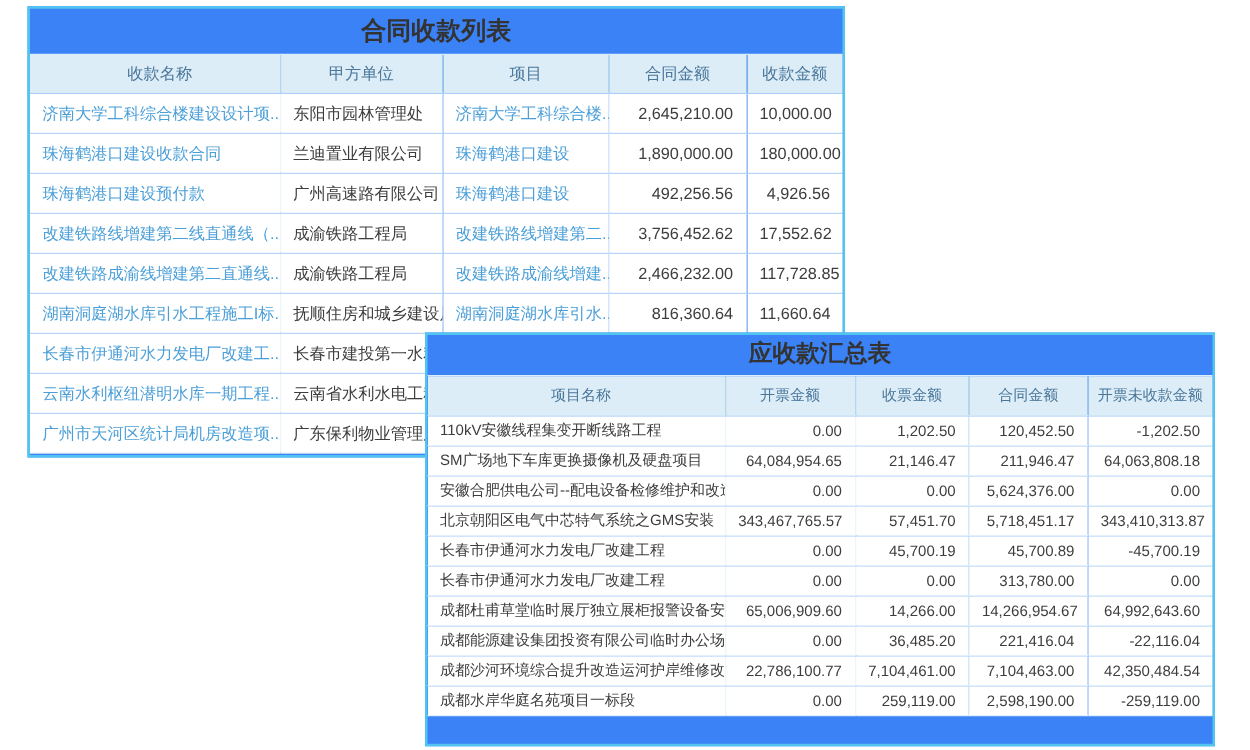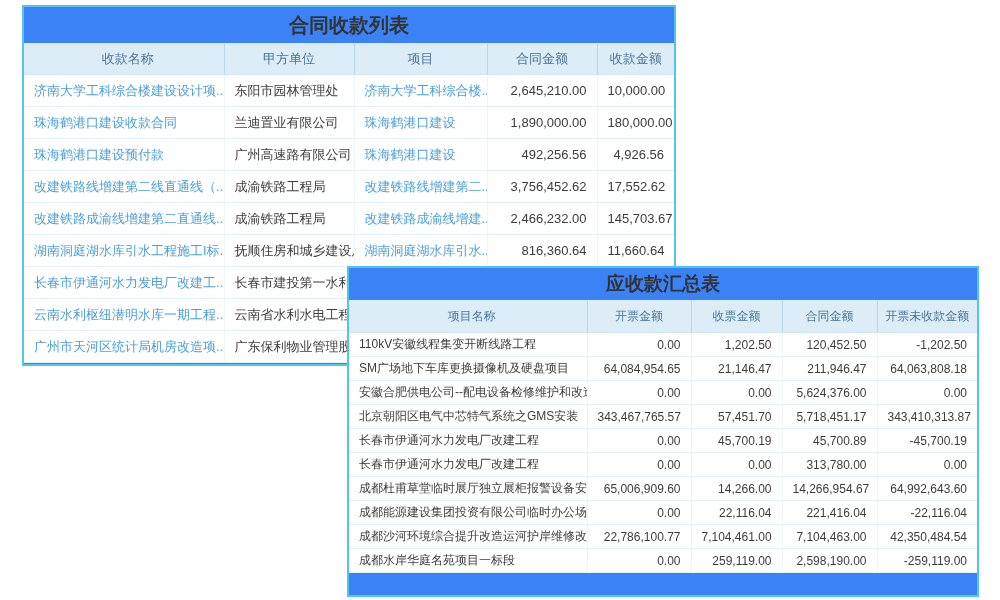--- a/index.html
+++ b/index.html
@@ -7,21 +7,21 @@
     width:1000px;height:600px;position:relative;overflow:hidden;
     background:#ffffff;
     font-family:"Liberation Sans","DejaVu Sans",sans-serif;
   }
   .card{
     position:absolute;background:#3b82f6;
     border:2px solid #51c5f0;
     box-sizing:border-box;
   }
   .card1{left:22px;top:5px;width:654px;height:361px;}
-  .card2{left:347px;top:266px;width:632px;height:331px;}
+  .card2{left:340px;top:266px;width:632px;height:331px;}
   .card-title{
     text-align:center;font-weight:bold;color:#333333;
     border-bottom:1px solid #d8edf8;
   }
   .card1 .card-title{height:36px;line-height:36px;font-size:20px;}
   .card2 .card-title{height:32px;line-height:32px;font-size:19px;}
   table{border-collapse:collapse;table-layout:fixed;width:100%;}
   th{
     background:#dcedf8;color:#4a7699;font-weight:normal;
     border-left:1px solid #b3d8ec;border-bottom:1px solid #cfe7f5;
@@ -91,21 +91,21 @@
           <td class="txt">成渝铁路工程局</td>
           <td class="txt"><a class="cell-link">改建铁路线增建第二...</a></td>
           <td class="num">3,756,452.62</td>
           <td class="num">17,552.62</td>
         </tr>
         <tr>
           <td class="txt"><a class="cell-link">改建铁路成渝线增建第二直通线...</a></td>
           <td class="txt">成渝铁路工程局</td>
           <td class="txt"><a class="cell-link">改建铁路成渝线增建...</a></td>
           <td class="num">2,466,232.00</td>
-          <td class="num">145,703.67</td>
+          <td class="num">117,728.85</td>
         </tr>
         <tr>
           <td class="txt"><a class="cell-link">湖南洞庭湖水库引水工程施工I标...</a></td>
           <td class="txt">抚顺住房和城乡建设局</td>
           <td class="txt"><a class="cell-link">湖南洞庭湖水库引水...</a></td>
           <td class="num">816,360.64</td>
           <td class="num">11,660.64</td>
         </tr>
         <tr>
           <td class="txt"><a class="cell-link">长春市伊通河水力发电厂改建工...</a></td>
@@ -197,21 +197,21 @@
         <tr>
           <td class="txt">成都杜甫草堂临时展厅独立展柜报警设备安装...</td>
           <td class="num">65,006,909.60</td>
           <td class="num">14,266.00</td>
           <td class="num">14,266,954.67</td>
           <td class="num">64,992,643.60</td>
         </tr>
         <tr>
           <td class="txt">成都能源建设集团投资有限公司临时办公场所...</td>
           <td class="num">0.00</td>
-          <td class="num">22,116.04</td>
+          <td class="num">36,485.20</td>
           <td class="num">221,416.04</td>
           <td class="num">-22,116.04</td>
         </tr>
         <tr>
           <td class="txt">成都沙河环境综合提升改造运河护岸维修改造</td>
           <td class="num">22,786,100.77</td>
           <td class="num">7,104,461.00</td>
           <td class="num">7,104,463.00</td>
           <td class="num">42,350,484.54</td>
         </tr>

